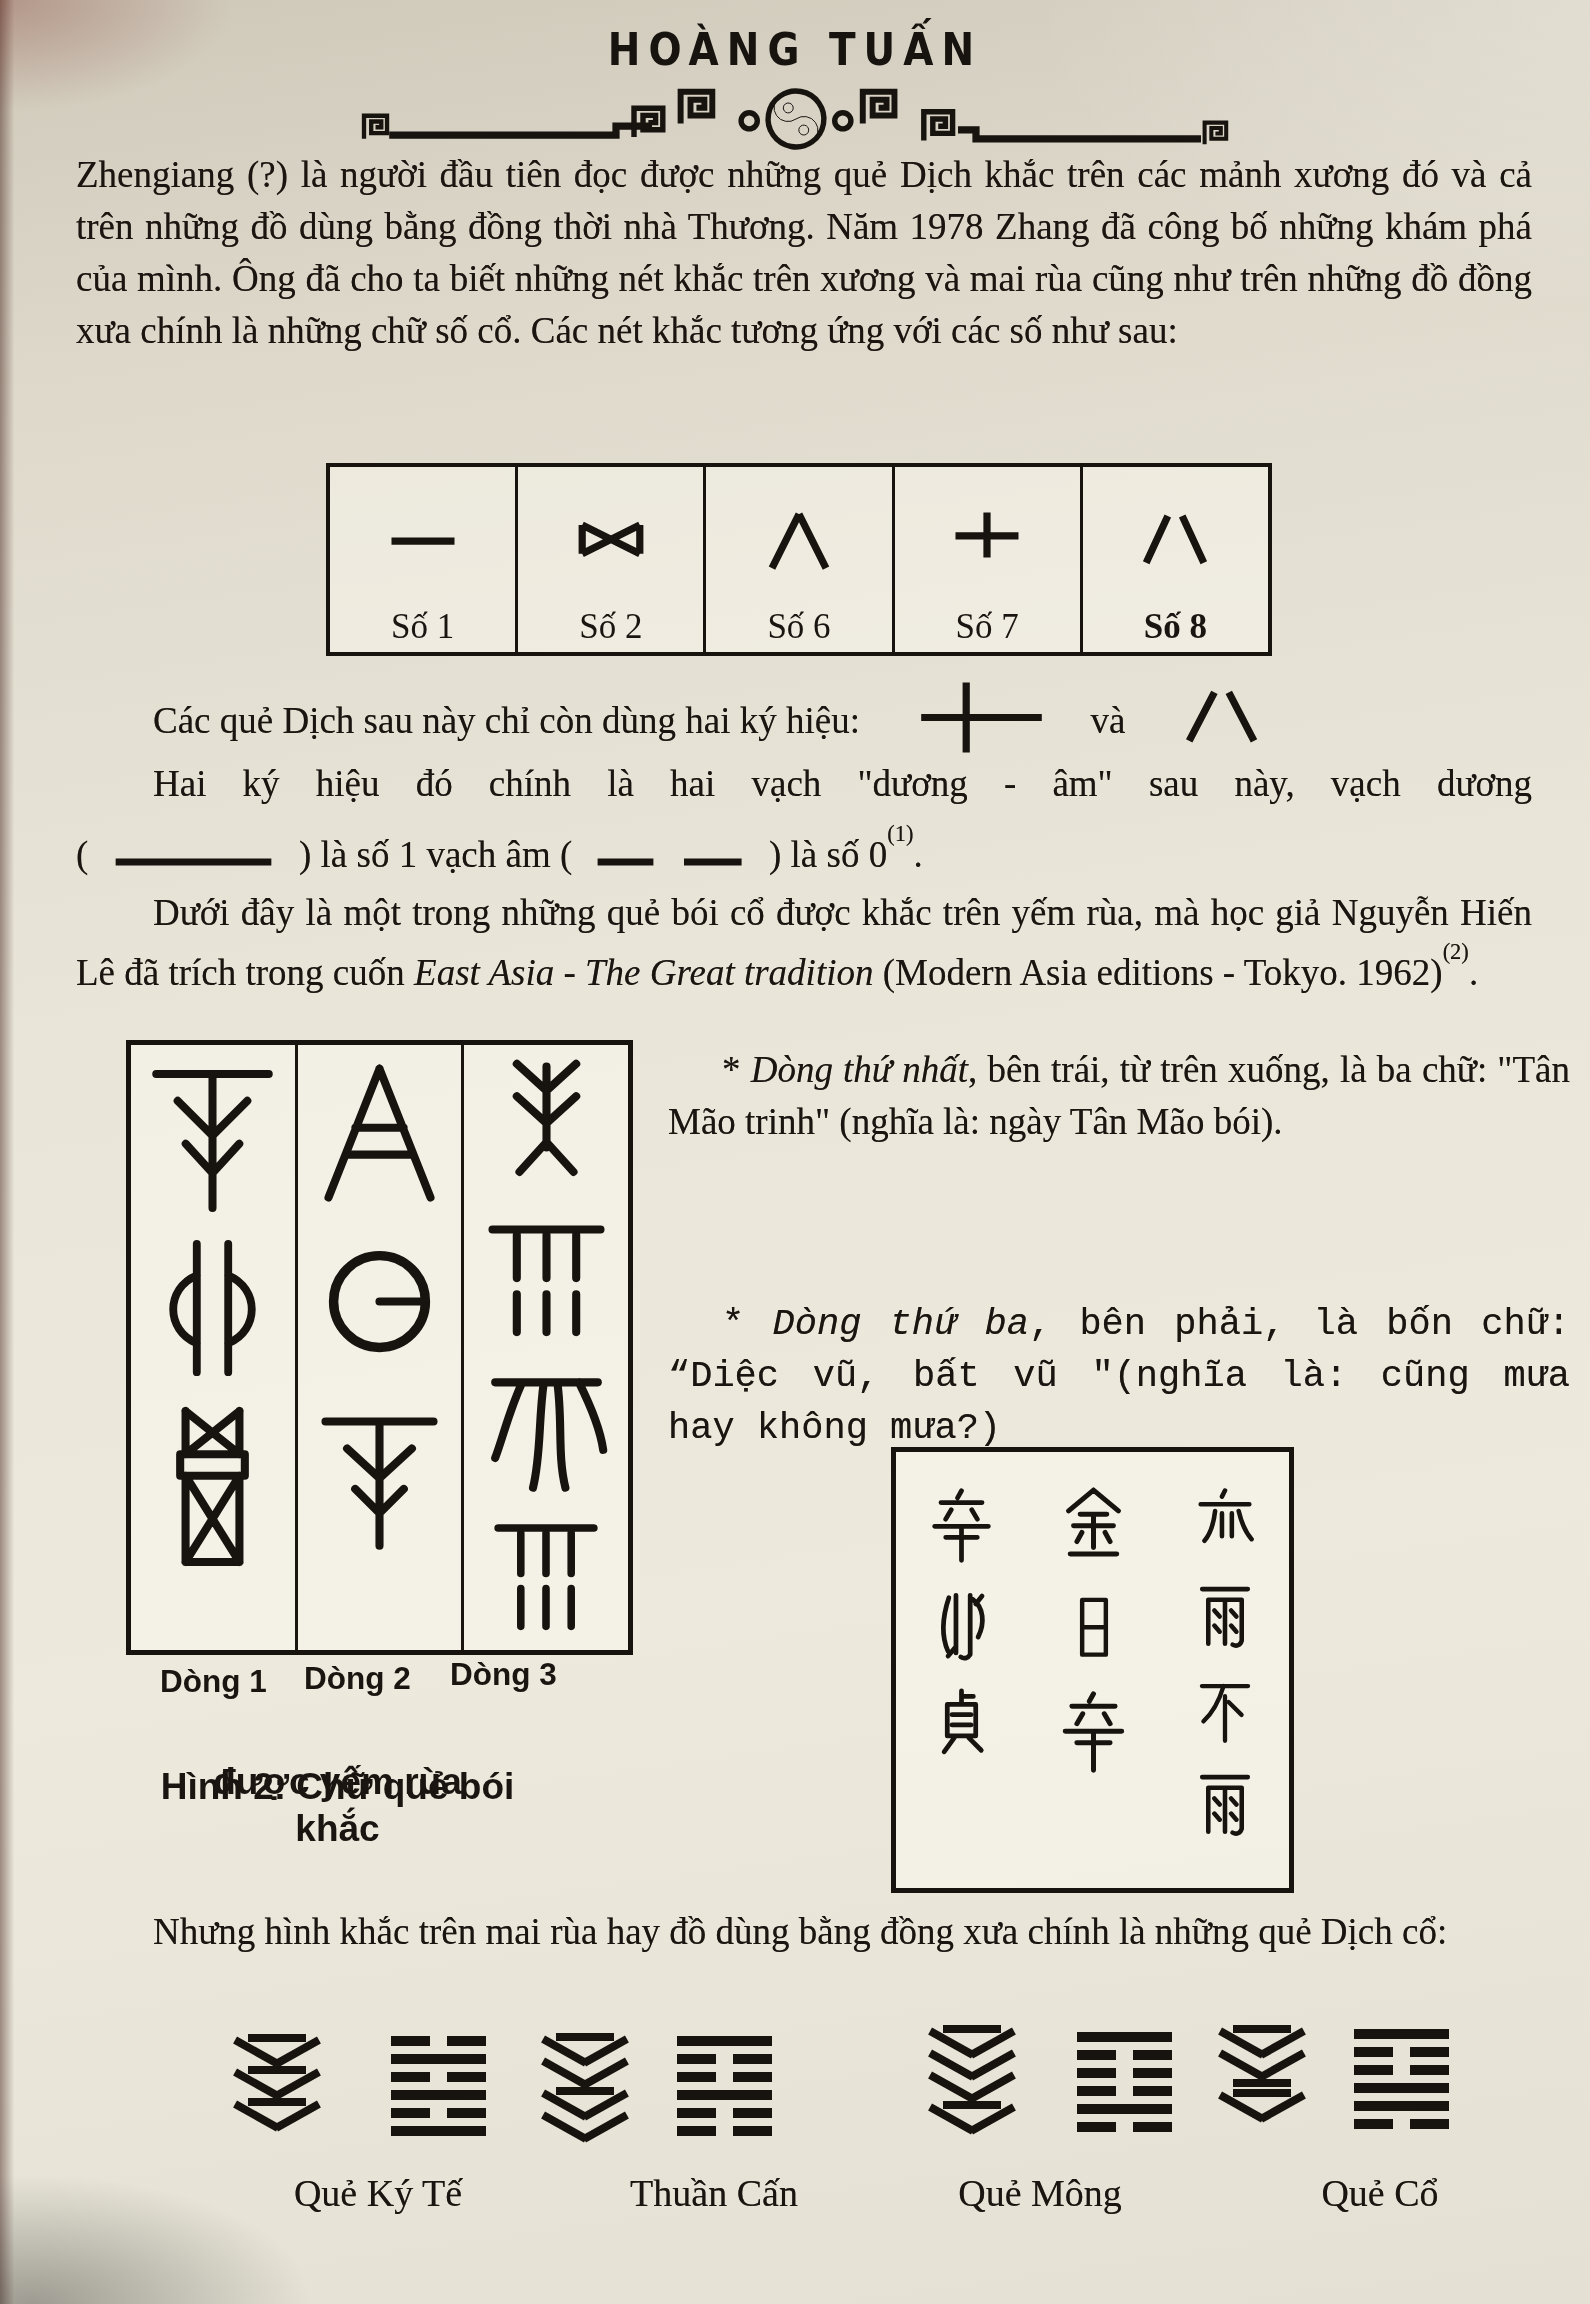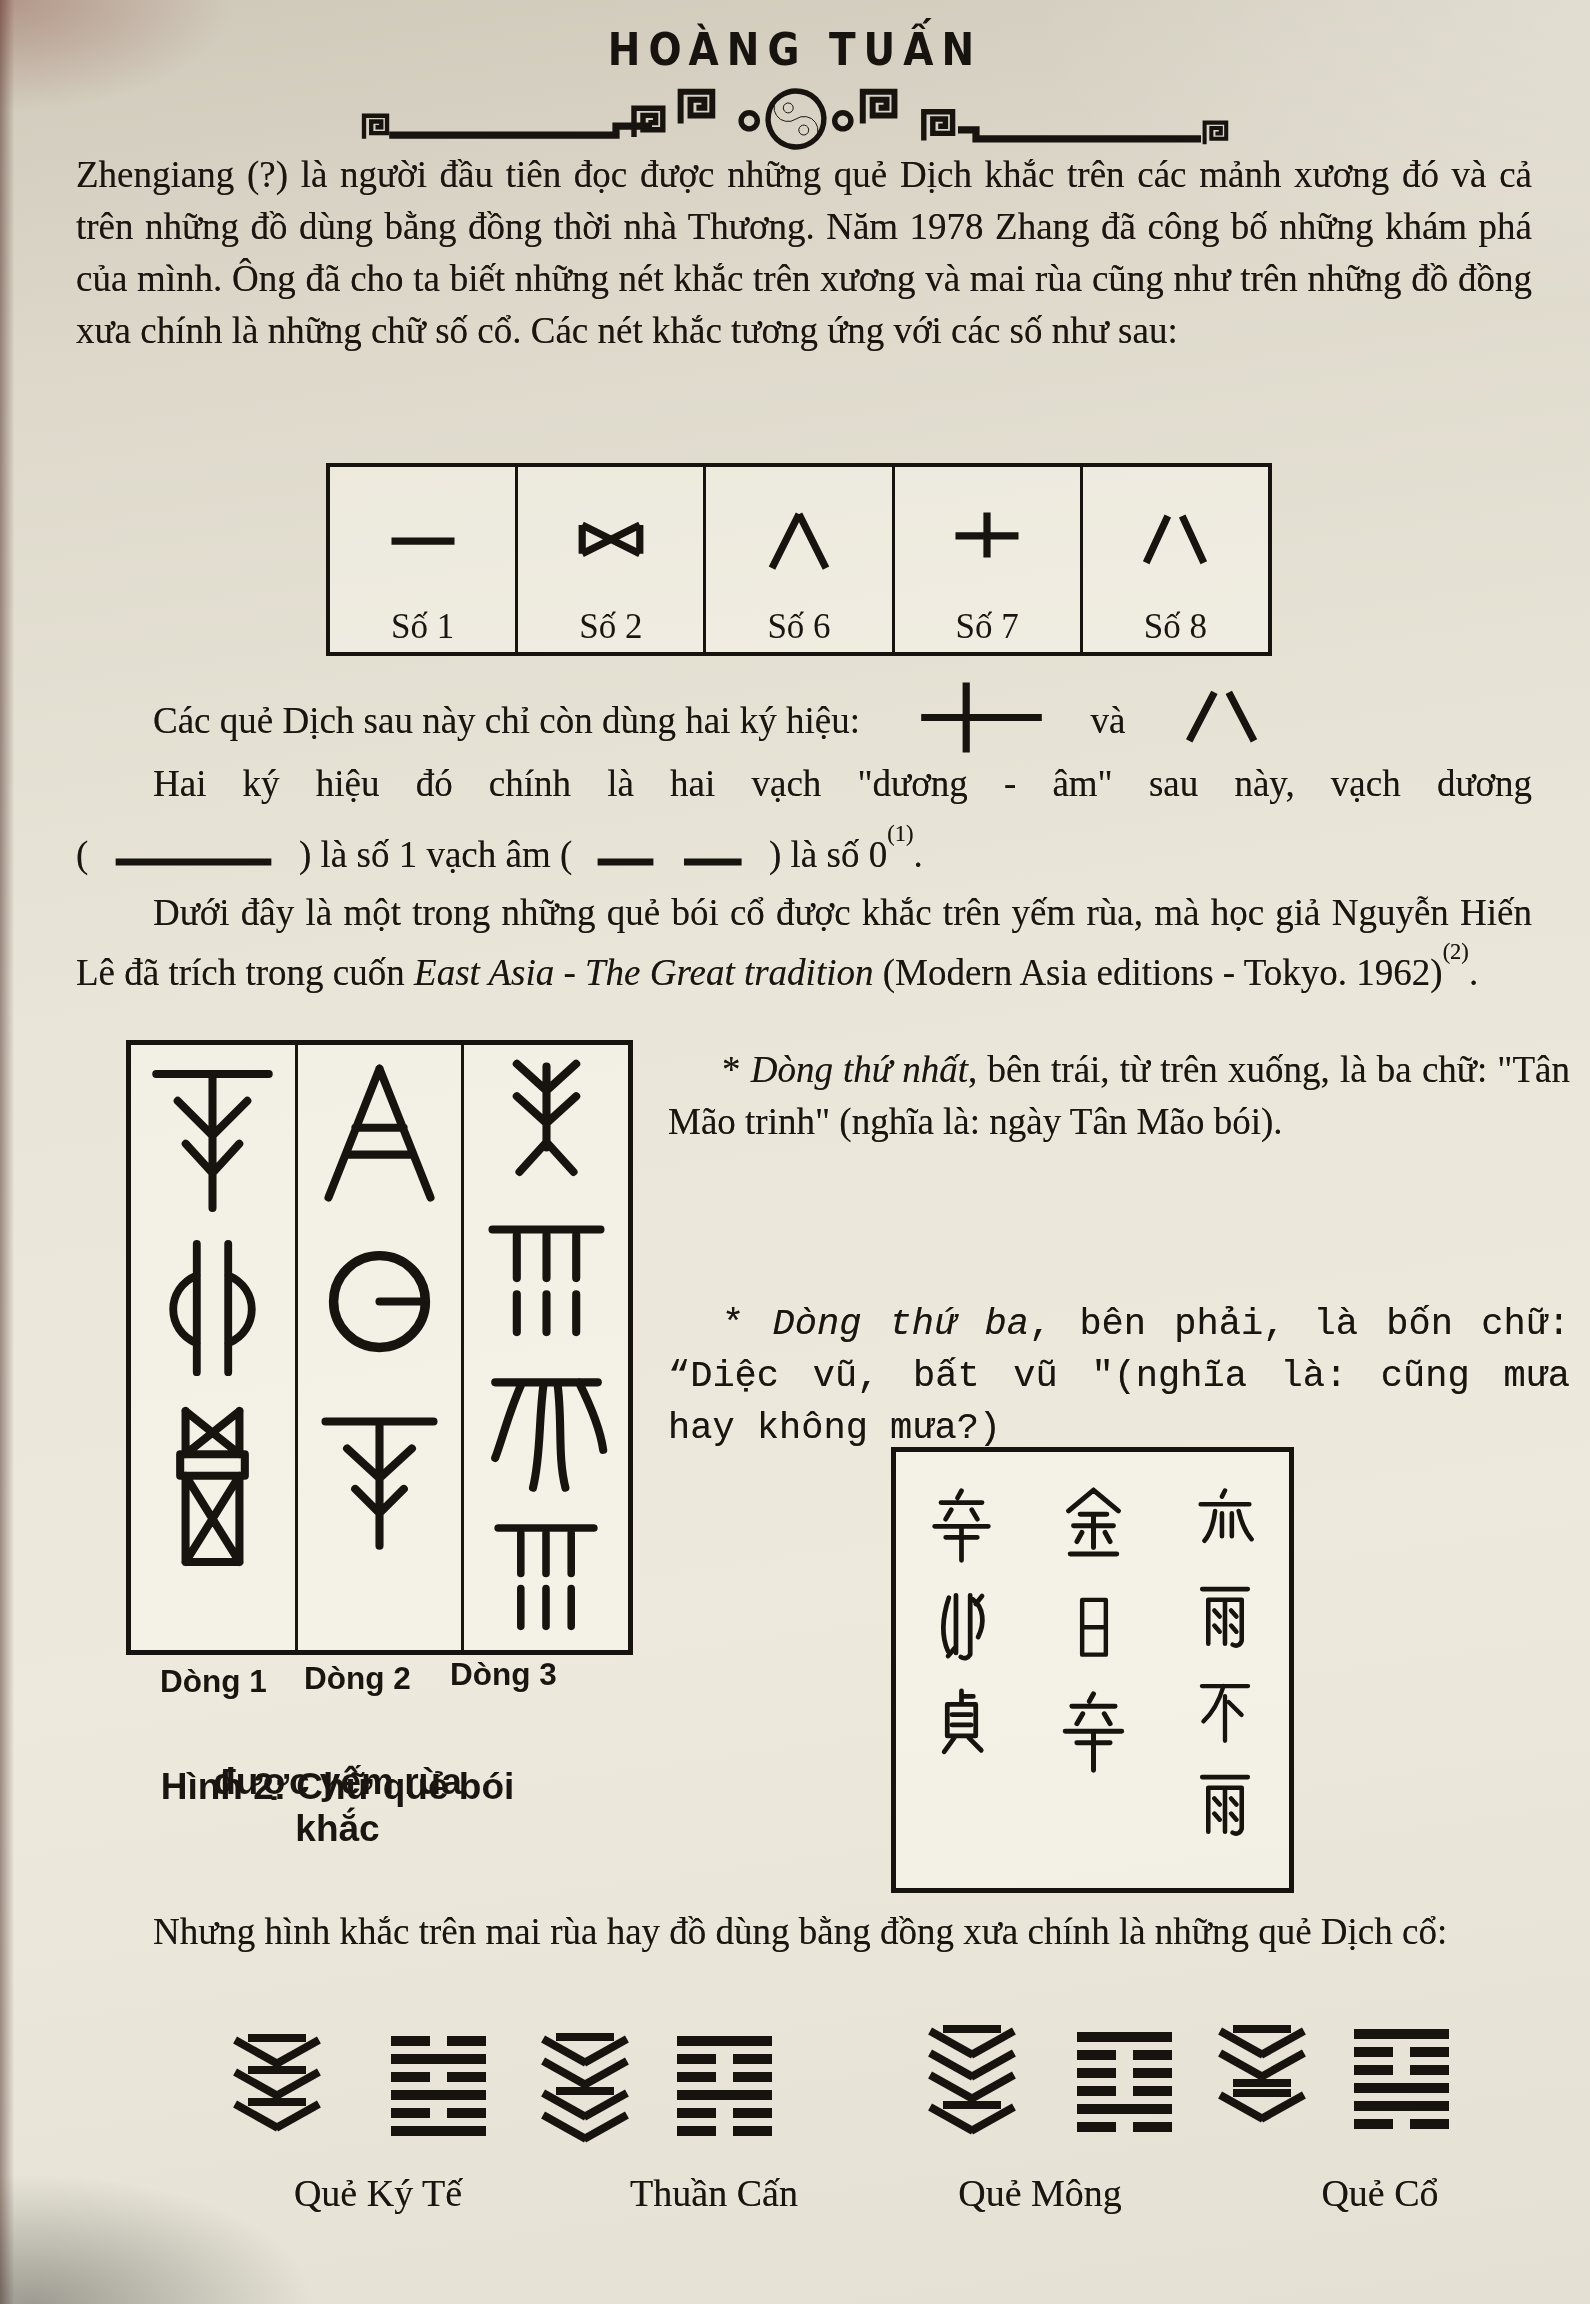--- a/index.html
+++ b/index.html
@@ -20,21 +20,21 @@
 
   
   .author{ width:100%; text-align:center; top:27px; left:0;
     font-family:"DejaVu Sans", sans-serif; font-weight:bold; font-size:39px;
     letter-spacing:8px; transform:scaleY(1.12); color:#17130f; }
 
   
   .numtable{ left:326px; top:463px; width:938px; height:185px; display:flex;
     border:4.5px solid #17130f; background:rgba(252,250,242,.45); }
   .numcell{ flex:1; position:relative; border-right:3.6px solid #17130f; }
-  .numcell:last-child{ border-right:none; }
+  .numcell:last-child{ border-right:none;font-weight:bold; }
   .numcell .sym{ position:absolute; top:31px; left:0; width:100%; text-align:center; }
   .numcell .lbl{ position:absolute; bottom:5.4px; width:100%; text-align:center; font-size:35px; }
 
   line, path, circle{ stroke:#17130f; fill:none; }
   .ink{ stroke-width:8; stroke-linecap:butt; }
   .brush{ stroke-width:6; stroke-linecap:round; stroke-linejoin:round; }
 
   .inline-sym{ display:inline-block; vertical-align:middle; }
 
   

